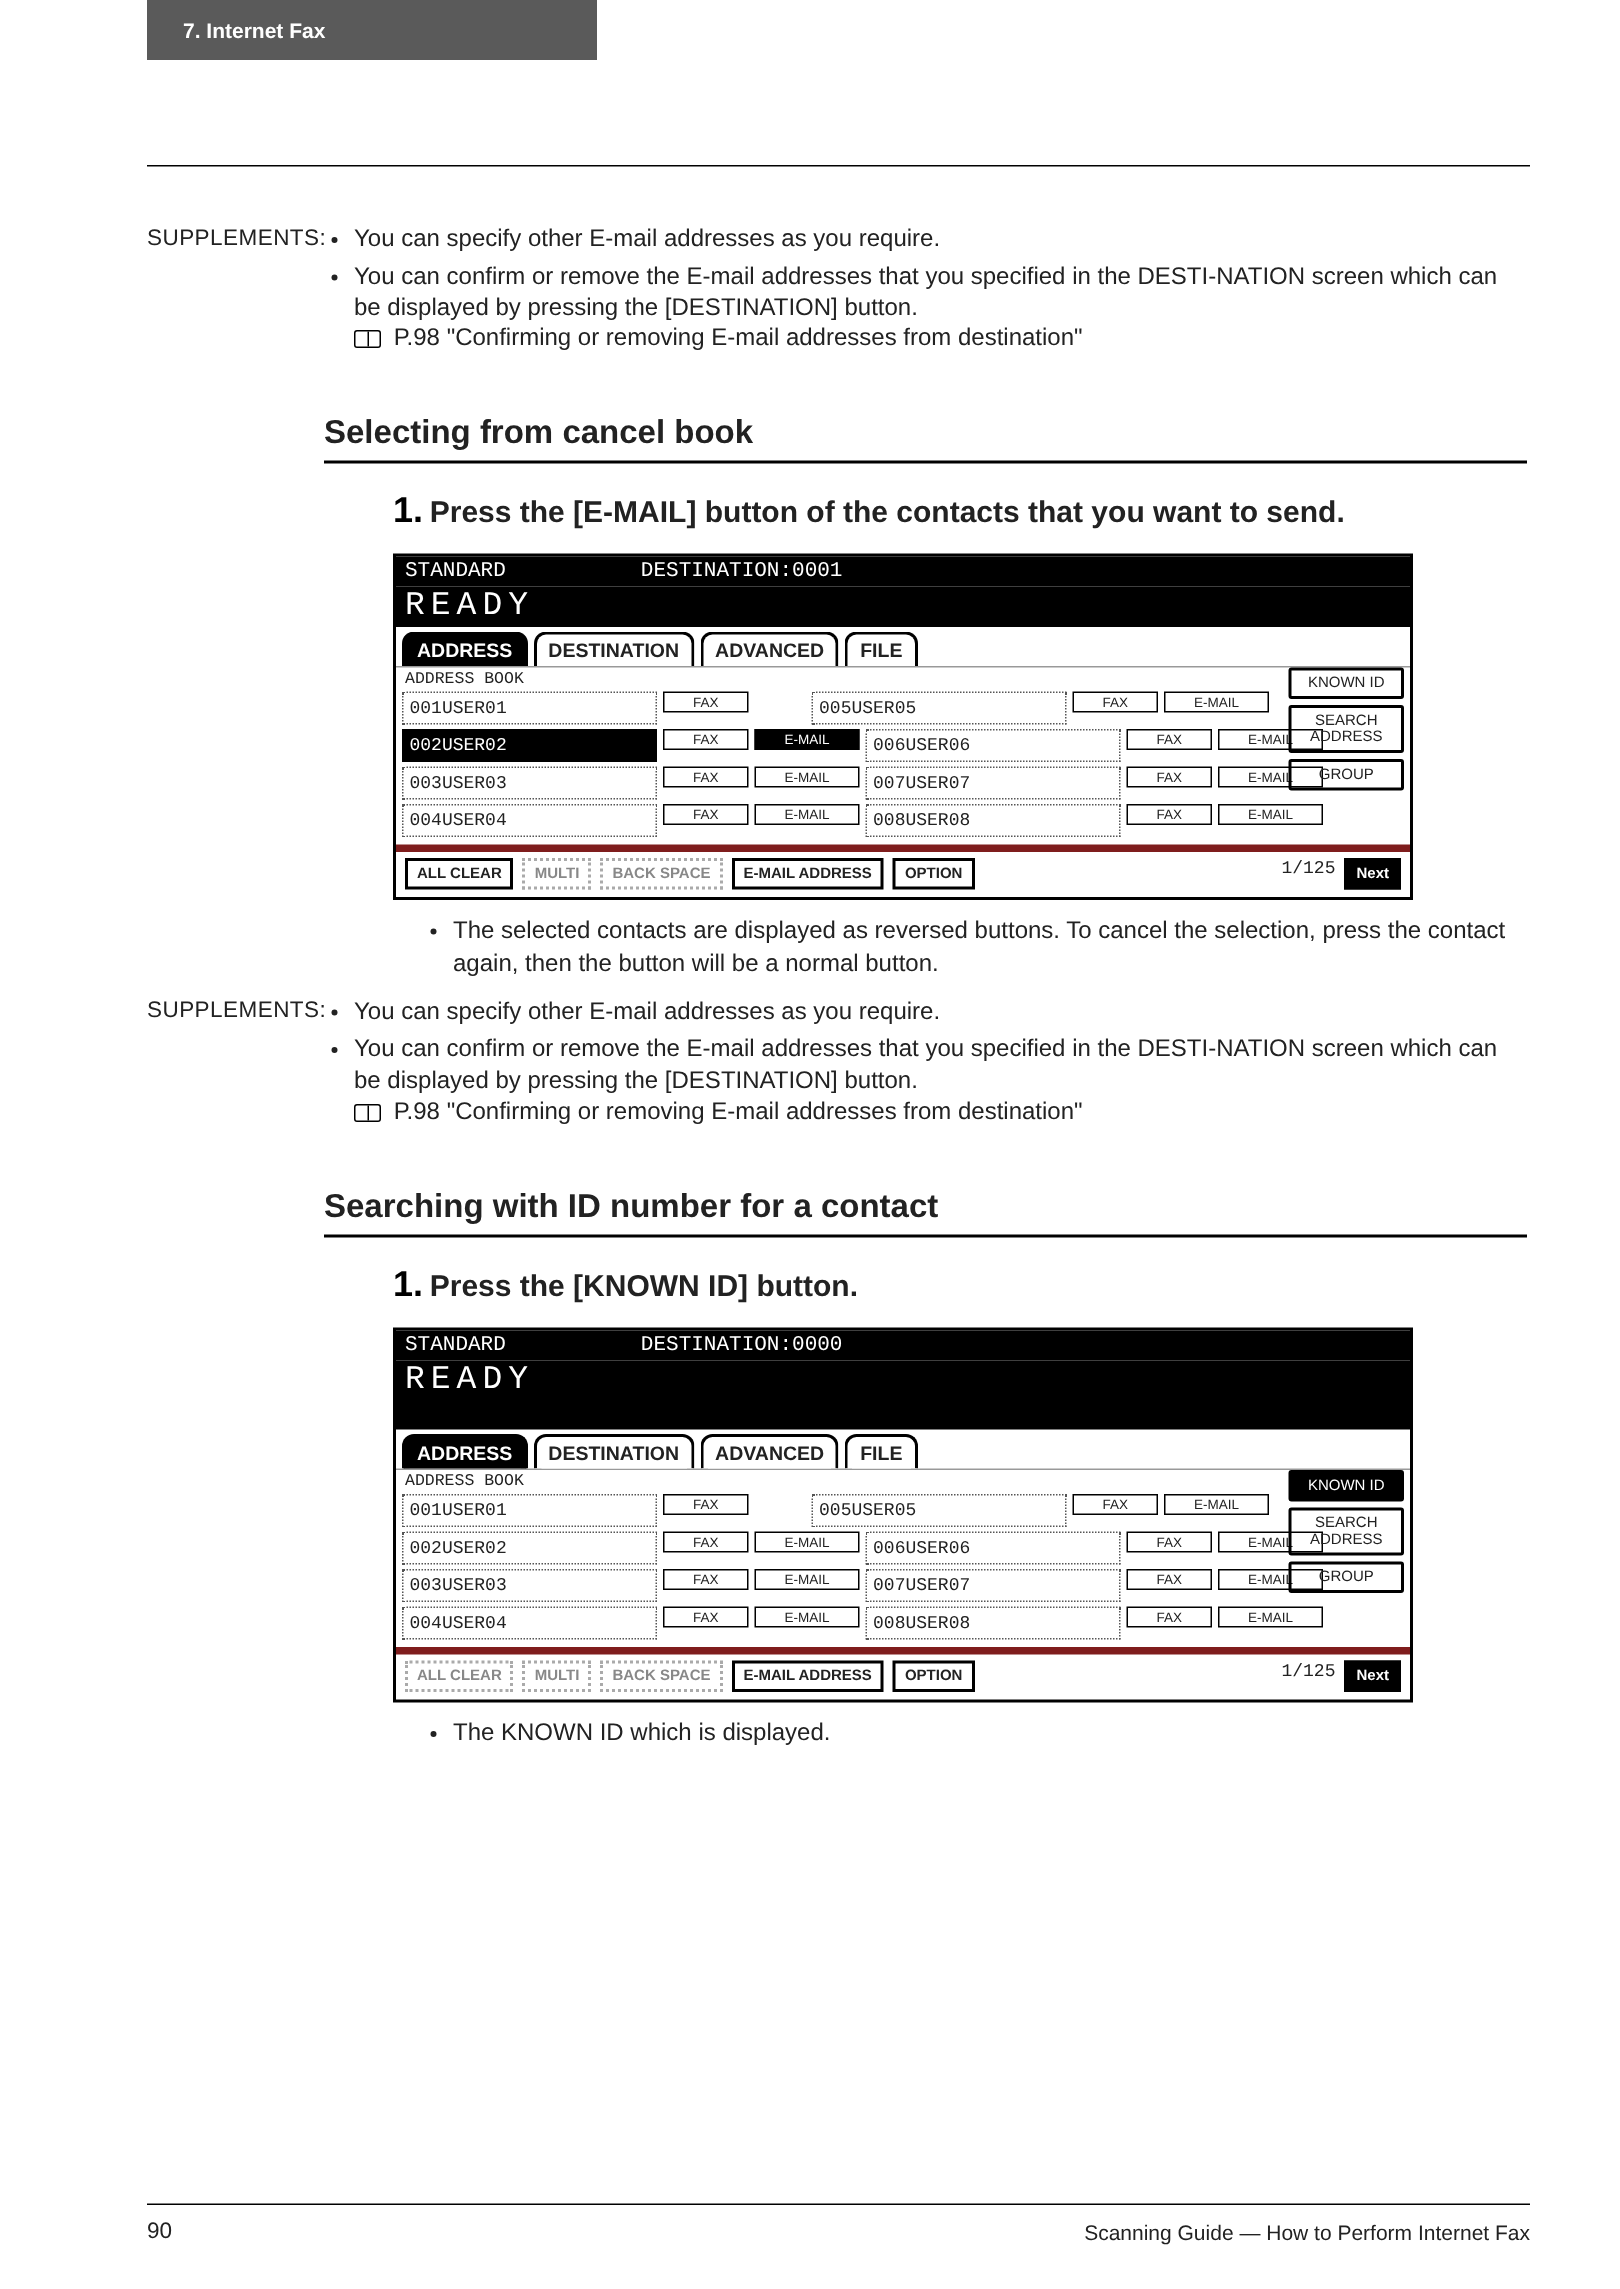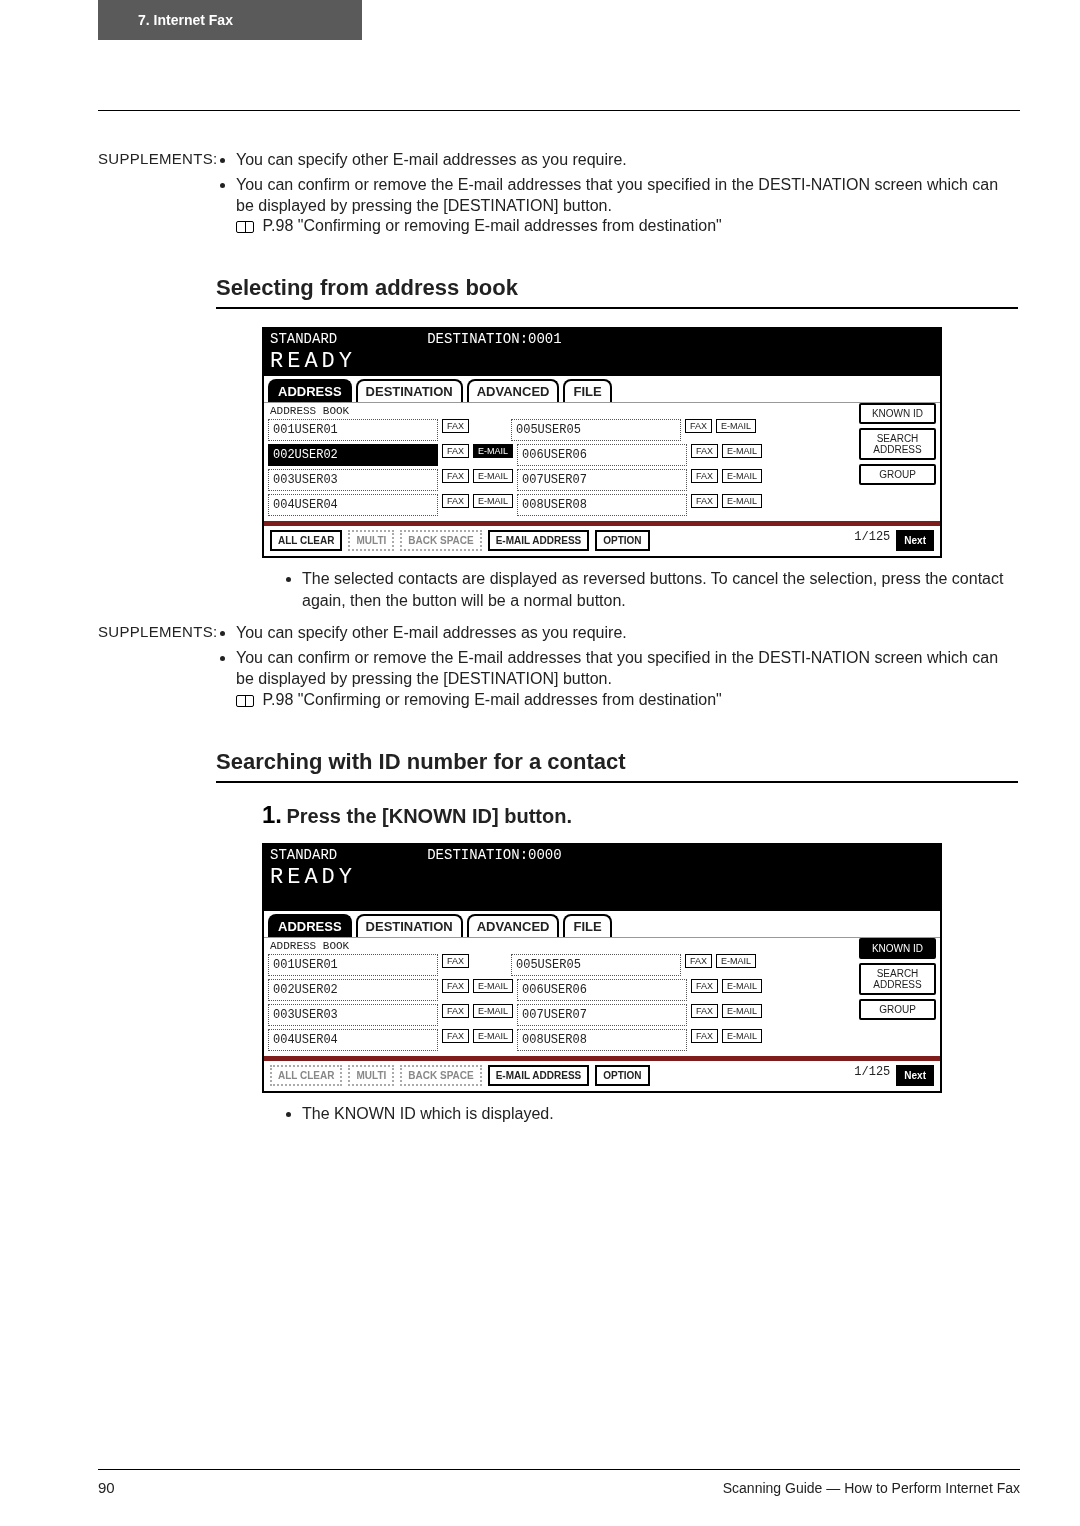--- a/index.html
+++ b/index.html
@@ -7,26 +7,26 @@
     width: 1080px;
     height: 1526px;
     background: #fff;
     font-family: Arial, Helvetica, sans-serif;
     color: #222;
     position: relative;
   }
   .tab-bar {
     position: absolute;
     left: 98px; top: 0;
-    width: 264px; height: 40px;
+    width: 300px; height: 40px;
     background: #5a5a5a;
     color: #fff;
     font-size: 14px;
     font-weight: bold;
-    padding-left: 40px;
+    padding-left: 24px;
     line-height: 40px;
   }
   .hr-top {
     position: absolute;
     left: 98px; right: 60px; top: 110px;
     border-top: 1.5px solid #000;
   }
   .content {
     position: absolute;
     left: 98px; top: 150px;
@@ -76,21 +76,21 @@
   .scr-rows { padding: 2px 4px; }
   .scr-row { display:flex; align-items:flex-start; gap:4px; margin-bottom:3px; }
   .scr-cell {
     font-family:'Courier New',monospace; font-size:12px;
     border:1px dotted #555; padding:3px 4px; width: 170px;
     display:inline-block;
   }
   .scr-cell.sel { background:#000; color:#fff; border:1px solid #000; }
   .mini-btn {
     font-size:9px; font-family:Arial; border:1.5px solid #000;
-    padding:1px 4px; background:#fff; display:inline-block;
+    padding:1px 19px; background:#fff; display:inline-block;
   }
   .mini-btn.dark { background:#000; color:#fff; }
   .right-btns {
     position:absolute; right:4px; width:100px;
     display:flex; flex-direction:column; gap:4px; margin-top:-118px;padding-left:23px;
   }
   .right-btn {
     font-size:10px; font-family:Arial; border:2px solid #000; padding:3px 4px; text-align:center; border-radius:2px;
   }
   .right-btn.sel { background:#000; color:#fff; }
@@ -123,22 +123,26 @@
     <ul class="bullets" style="padding-left:0;">
       <li>You can specify other E-mail addresses as you require.</li>
       <li>
         <span>You can confirm or remove the E-mail addresses that you specified in the DESTI-NATION screen which can be displayed by pressing the [DESTINATION] button.</span><br>
         <span class="book-icon"></span>
         <span>P.98 "Confirming or removing E-mail addresses from destination"</span>
       </li>
     </ul>
   </div>
 
-  <div class="section-head">Selecting from address book</div>
-
+  <div class="section-head">Selecting from cancel book</div>
+
+  <div class="step">
+    <span class="step-num">1.</span>
+    <span class="step-text">Press the [E-MAIL] button of the contacts that you want to send.</span>
+  </div>
 
   <div class="screenshot scr-wrap">
     <div class="scr-top">
       <span>STANDARD</span>
       <span>DESTINATION:0001</span>
     </div>
     <div class="scr-ready">READY</div>
     <div class="scr-tabs">
       <span class="scr-tab sel">ADDRESS</span>
       <span class="scr-tab">DESTINATION</span>

